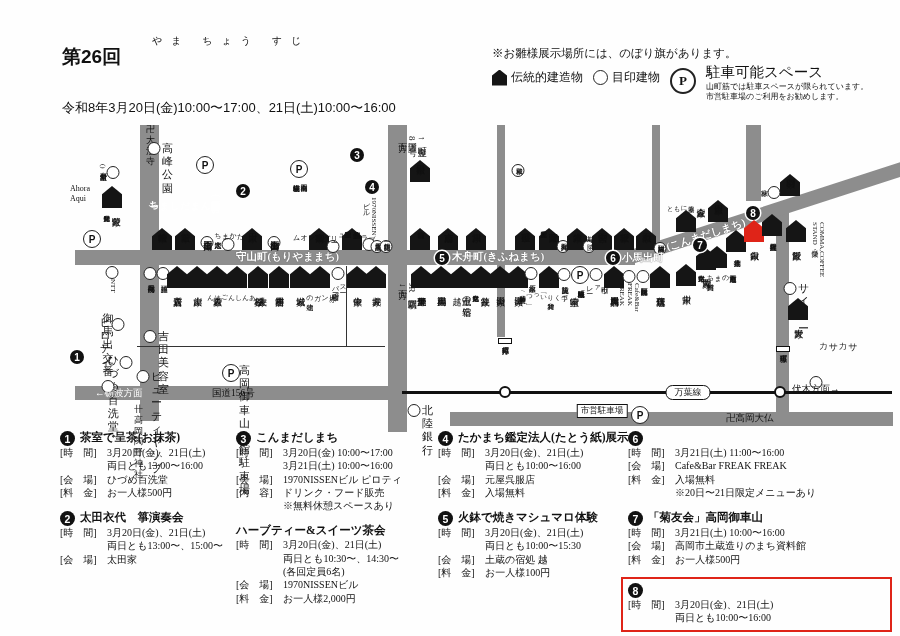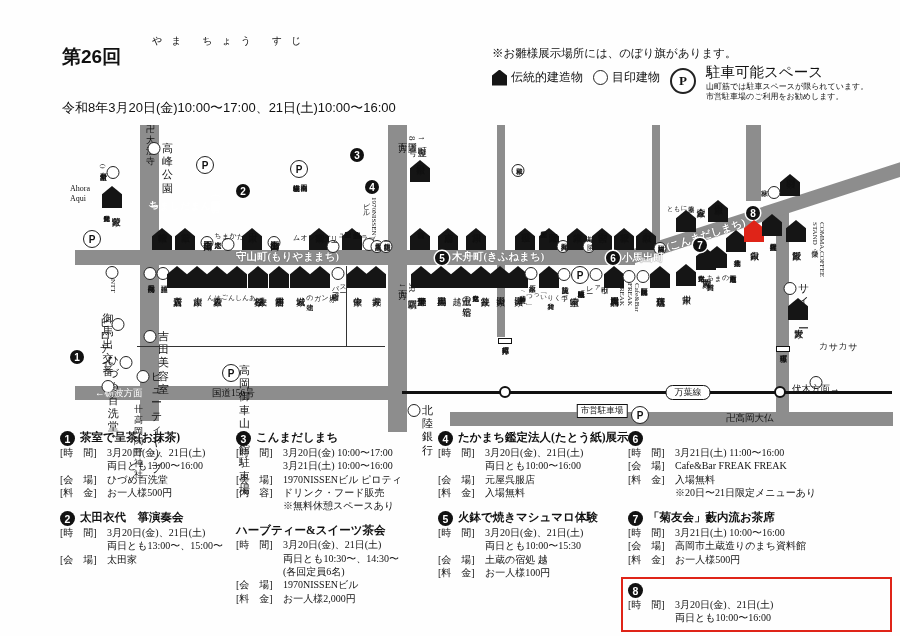--- a/index.html
+++ b/index.html
@@ -710,21 +710,21 @@
           <div class="ev-row">
             <span class="ev-k">[料　金]</span>
             <span class="ev-v">入場無料
 ※20日〜21日限定メニューあり</span>
           </div>
         </div>
       </div>
       <div class="ev">
         <div class="ev-head">
           <span class="ev-badge">7</span>
-          <span class="ev-title">「菊友会」藪内流お茶席</span>
+          <span class="ev-title">「菊友会」高岡御車山</span>
         </div>
         <div class="ev-body">
           <div class="ev-row">
             <span class="ev-k">[時　間]</span>
             <span class="ev-v">3月21日(土) 10:00〜16:00</span>
           </div>
           <div class="ev-row">
             <span class="ev-k">[会　場]</span>
             <span class="ev-v">高岡市土蔵造りのまち資料館</span>
           </div>

